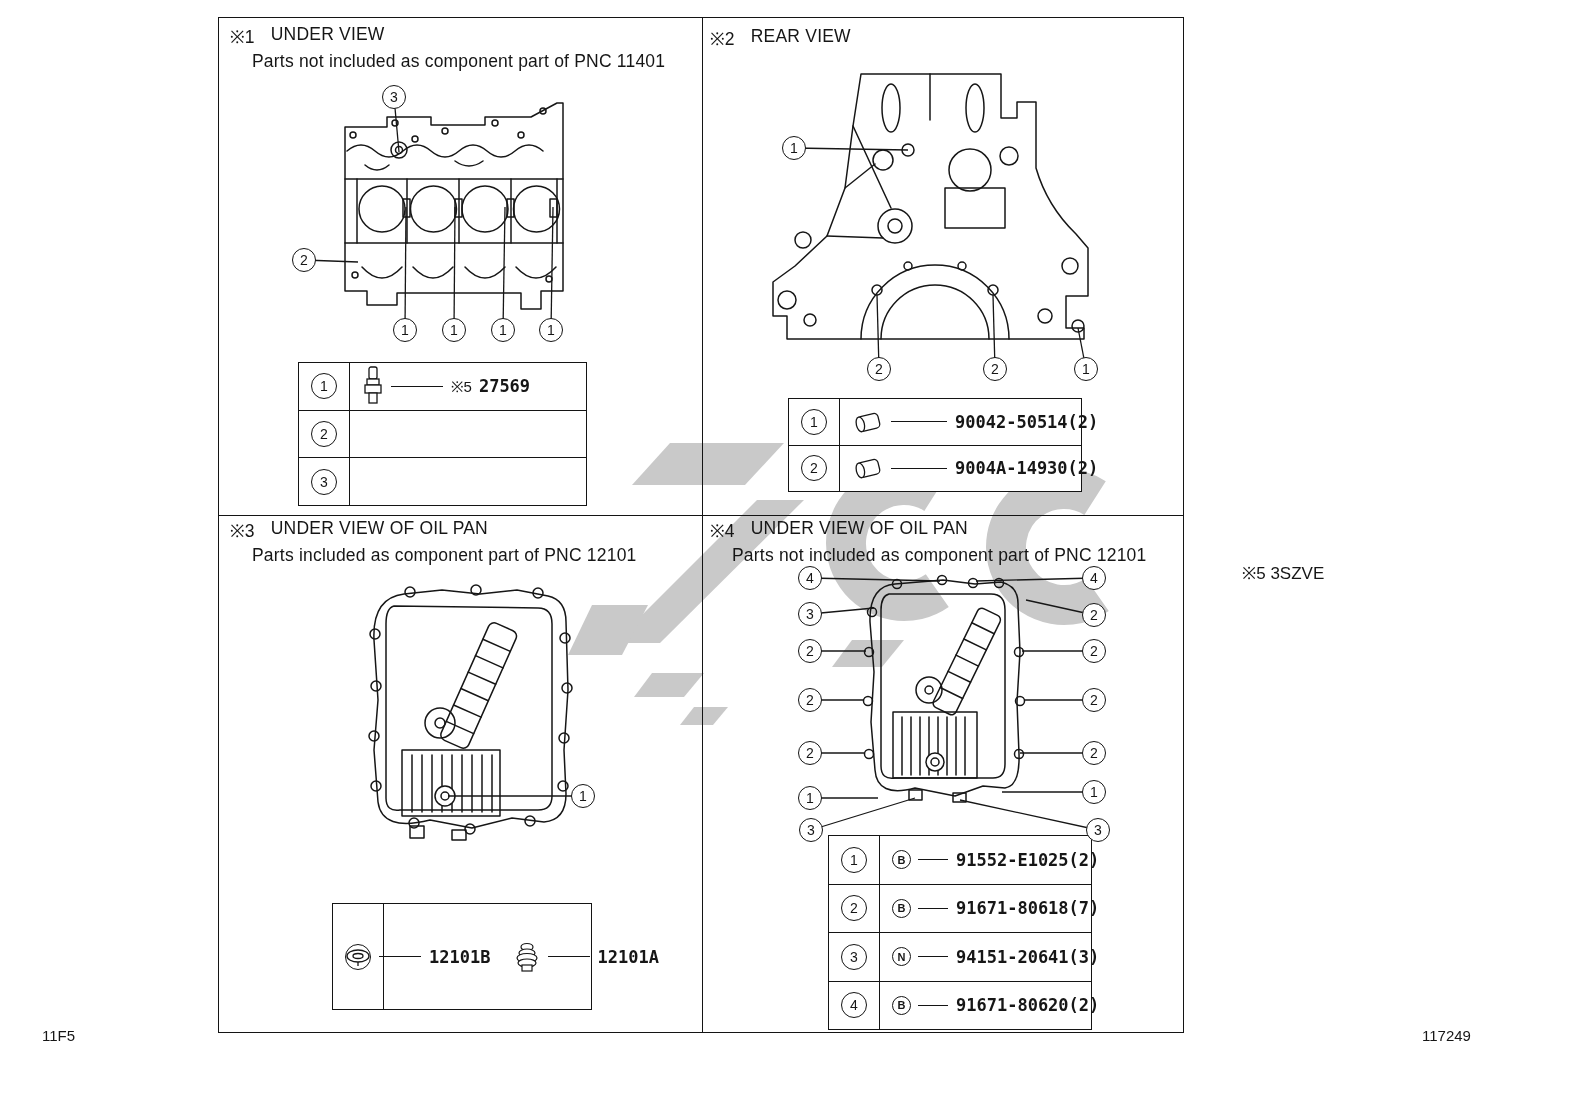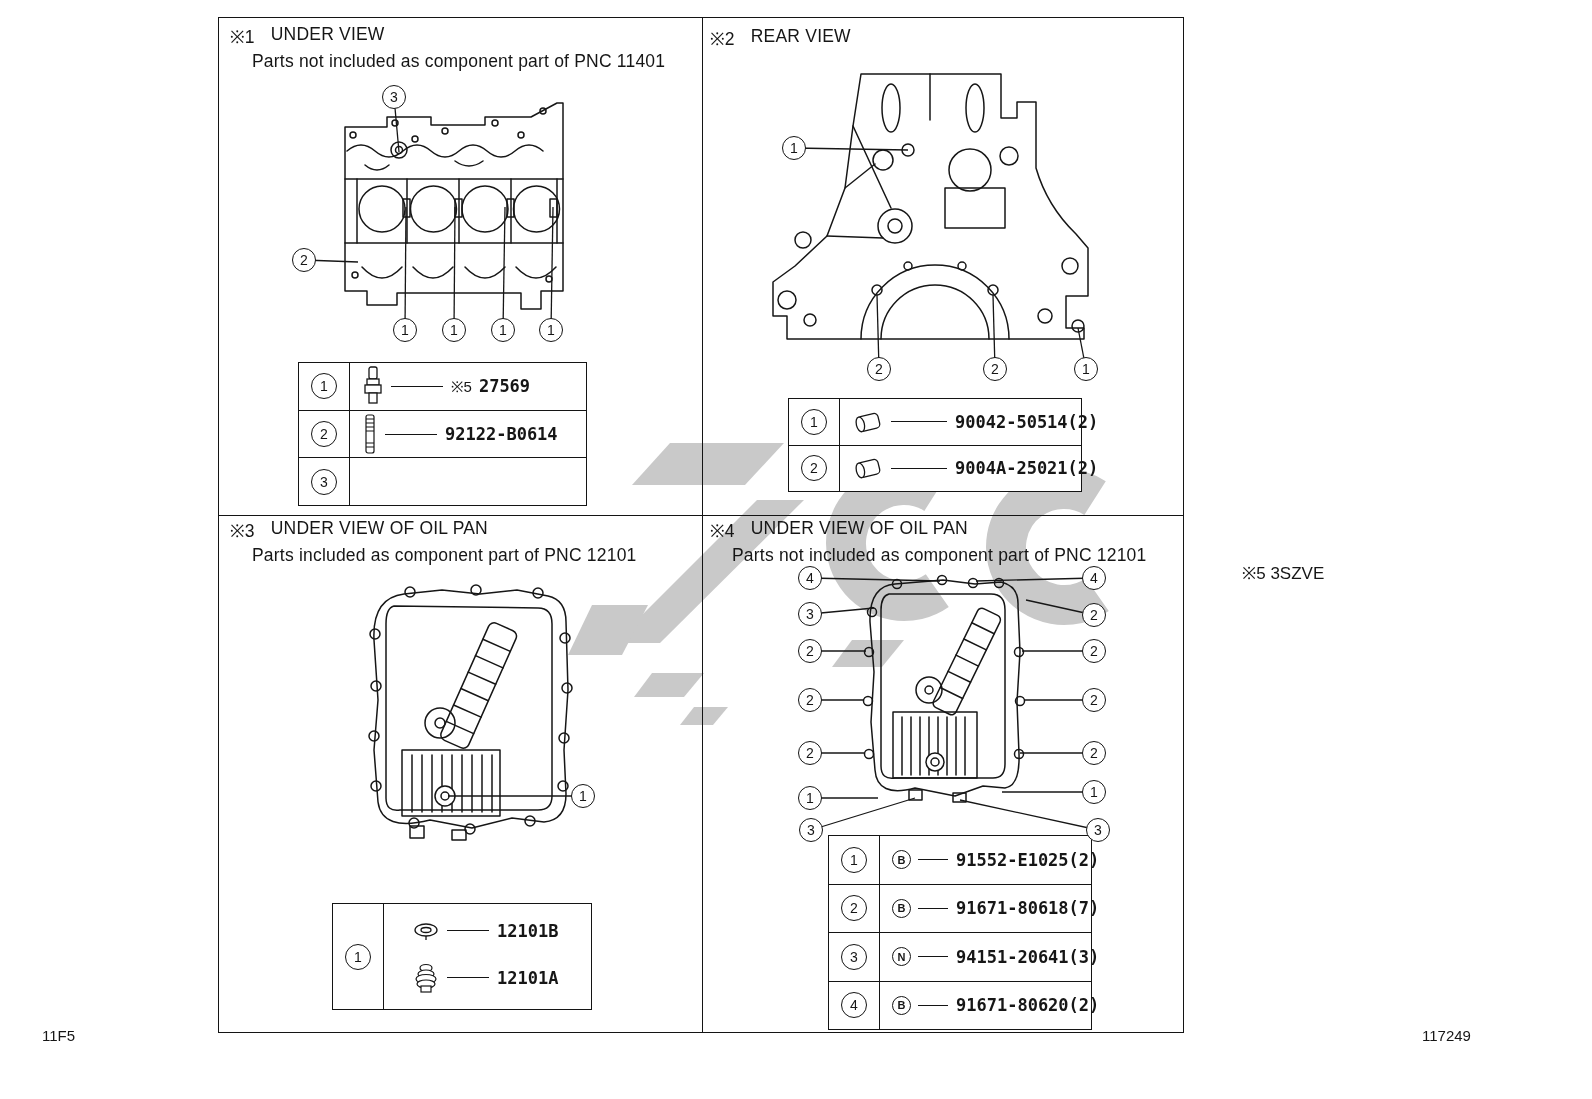--- a/index.html
+++ b/index.html
@@ -19,21 +19,21 @@
   .callout{position:absolute;width:22px;height:22px;border:1.7px solid #141414;border-radius:50%;
            background:#fff;display:flex;align-items:center;justify-content:center;
            font-size:14px;z-index:3;transform:translate(-50%,-50%);}
   .parts-table{position:absolute;border:1.6px solid #141414;background:#fff;display:flex;flex-direction:column;z-index:2;}
   .prow{flex:1;display:flex;align-items:stretch;border-bottom:1.5px solid #141414;}
   .prow:last-child{border-bottom:none;}
   .numcell{width:50px;flex:none;border-right:1.5px solid #141414;display:flex;align-items:center;justify-content:center;}
   .cnum{width:24px;height:24px;border:1.7px solid #141414;border-radius:50%;display:flex;
         align-items:center;justify-content:center;font-size:14px;background:#fff;}
   .pcell{flex:1;display:flex;align-items:center;padding-left:12px;min-width:0;}
-  .pcell.stack{flex-direction:column;justify-content:center;align-items:stretch;gap:22px;padding:6px 0 6px 28px;}
+  .pcell.stack{flex-direction:row;justify-content:center;align-items:stretch;gap:22px;padding:6px 0 6px 28px;}
   .pitem{display:flex;align-items:center;}
   .conn{height:0;border-top:1.4px solid #141414;flex:none;margin:0 8px 0 7px;}
   .pnum{font-family:"DejaVu Sans Mono",monospace;font-weight:bold;font-size:17px;white-space:nowrap;}
   .pnote{font-size:15px;margin-right:7px;white-space:nowrap;}
   .cletter{width:17px;height:17px;flex:none;border:1.3px solid #141414;border-radius:50%;display:flex;
            align-items:center;justify-content:center;font-size:11px;font-weight:bold;background:#fff;}
   .corner-text{position:absolute;font-size:15px;z-index:2;text-align:center;}
   .side-note{position:absolute;font-size:17px;z-index:2;text-align:right;}
   .watermark{position:absolute;left:552px;top:425px;z-index:0;}
   .icon-svg{flex:none;}
@@ -296,32 +296,20 @@
             <div class="conn" style="width: 52px;"></div>
             <span class="pnote">※5</span>
             <span class="pnum">27569</span>
           </div>
         </div>
       </div>
       <div class="prow">
         <div class="numcell">
           <div class="cnum">2</div>
         </div>
-        <div class="pcell">
-          <div class="pitem">
-            <svg class="icon-svg" width="16" height="42" viewBox="0 0 16 42">
-              <g stroke="#161616" fill="#fff" stroke-width="1.2">
-                <rect x="4" y="2" width="8" height="38" rx="2"></rect>
-                <path d="M4,6 h8 M4,10 h8 M4,14 h8 M4,18 h8 M4,30 h8 M4,34 h8" fill="none"></path>
-              </g>
-            </svg>
-            <div class="conn" style="width: 52px;"></div>
-            <span class="pnum">92122-B0614</span>
-          </div>
-        </div>
       </div>
       <div class="prow">
         <div class="numcell">
           <div class="cnum">3</div>
         </div>
       </div>
     </div>
   <div class="parts-table" id="table-1" style="left:788px;top:398px;width:292px;height:92px;">
       <div class="prow">
         <div class="numcell">
@@ -346,21 +334,21 @@
         </div>
         <div class="pcell">
           <div class="pitem">
             <svg class="icon-svg" width="32" height="26" viewBox="0 0 32 26">
               <g transform="rotate(-14 16 13)" stroke="#161616" fill="#fff" stroke-width="1.3">
                 <rect x="6" y="6" width="21" height="15" rx="4"></rect>
                 <ellipse cx="8" cy="13.5" rx="4" ry="7.5"></ellipse>
               </g>
             </svg>
             <div class="conn" style="width: 56px;"></div>
-            <span class="pnum">9004A-25021(2)</span>
+            <span class="pnum">9004A-14930(2)</span>
           </div>
         </div>
       </div>
     </div>
   <div class="parts-table" id="table-2" style="left:332px;top:903px;width:258px;height:105px;">
       <div class="prow">
         <div class="numcell">
           <div class="cnum">1</div>
         </div>
         <div class="pcell stack">

